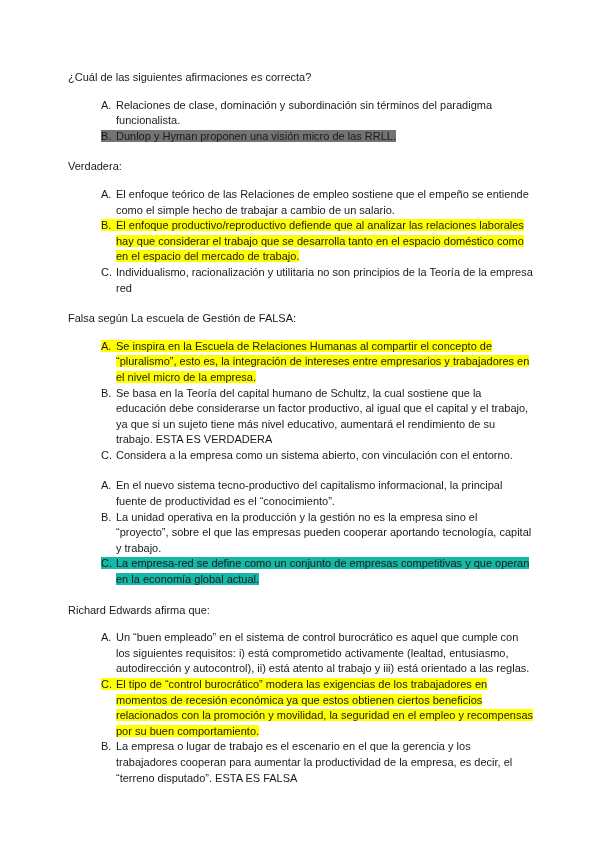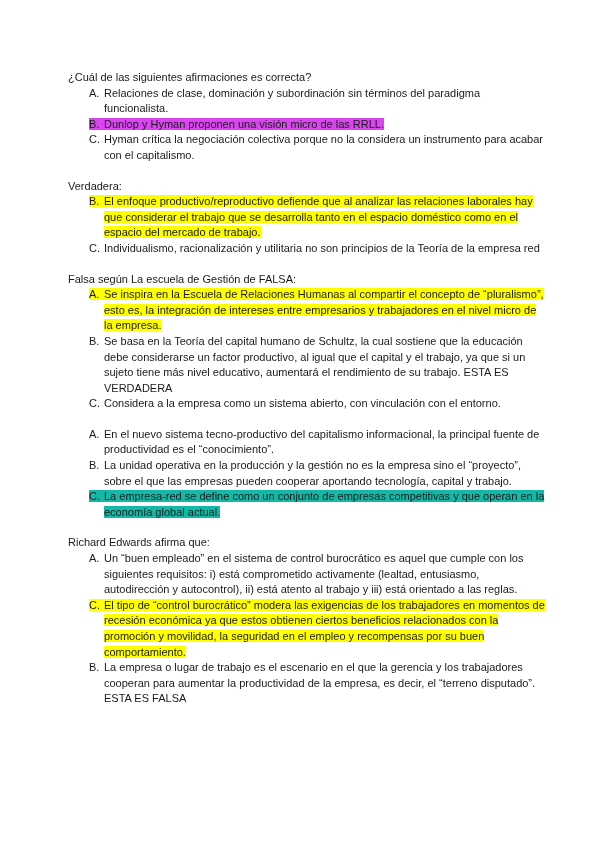--- a/index.html
+++ b/index.html
@@ -24,21 +24,21 @@
   .question {
     font-size: 11px;
     line-height: 15.6px;
     margin: 0 0 15px 0;
   }
   .prompt {
     margin: 0;
   }
   .options {
     list-style: none;
-    margin: 0;
+    margin: 12px;
     padding: 0 0 0 21px;
   }
   .option {
     padding-left: 15px;
     text-indent: -15px;
   }
   .letter {
     display: inline-block;
     width: 15px;
     text-indent: 0;
@@ -53,32 +53,32 @@
 <div class="page" style="background: rgb(255, 255, 255); color: rgb(26, 26, 26);">
   <div id="quiz-content">
   <section class="question">
     <div class="prompt">¿Cuál de las siguientes afirmaciones es correcta?</div>
     <ul class="options">
   <li class="option">
     <span class="inner"><span class="letter">A.</span><span class="text">Relaciones de clase, dominación y subordinación sin términos del paradigma funcionalista.</span></span>
   </li>
 
   <li class="option hl">
-    <span class="inner" style="background: #d946ef;"><span class="letter">B.</span><span class="text">Dunlop y Hyman proponen una visión micro de las RRLL.</span></span>
+    <span class="inner" style="background: #737373;"><span class="letter">B.</span><span class="text">Dunlop y Hyman proponen una visión micro de las RRLL.</span></span>
   </li>
 
-  <li class="option">
-    <span class="inner"><span class="letter">C.</span><span class="text">Hyman crítica la negociación colectiva porque no la considera un instrumento para acabar con el capitalismo.</span></span>
-  </li>
 </ul>
   </section>
 
   <section class="question">
     <div class="prompt">Verdadera:</div>
     <ul class="options">
+  <li class="option">
+    <span class="inner"><span class="letter">A.</span><span class="text">El enfoque teórico de las Relaciones de empleo sostiene que el empeño se entiende como el simple hecho de trabajar a cambio de un salario.</span></span>
+  </li>
 
   <li class="option hl">
     <span class="inner" style="background: rgb(255, 255, 0);"><span class="letter">B.</span><span class="text">El enfoque productivo/reproductivo defiende que al analizar las relaciones laborales hay que considerar el trabajo que se desarrolla tanto en el espacio doméstico como en el espacio del mercado de trabajo.</span></span>
   </li>
 
   <li class="option">
     <span class="inner"><span class="letter">C.</span><span class="text">Individualismo, racionalización y utilitaria no son principios de la Teoría de la empresa red</span></span>
   </li>
 </ul>
   </section>

